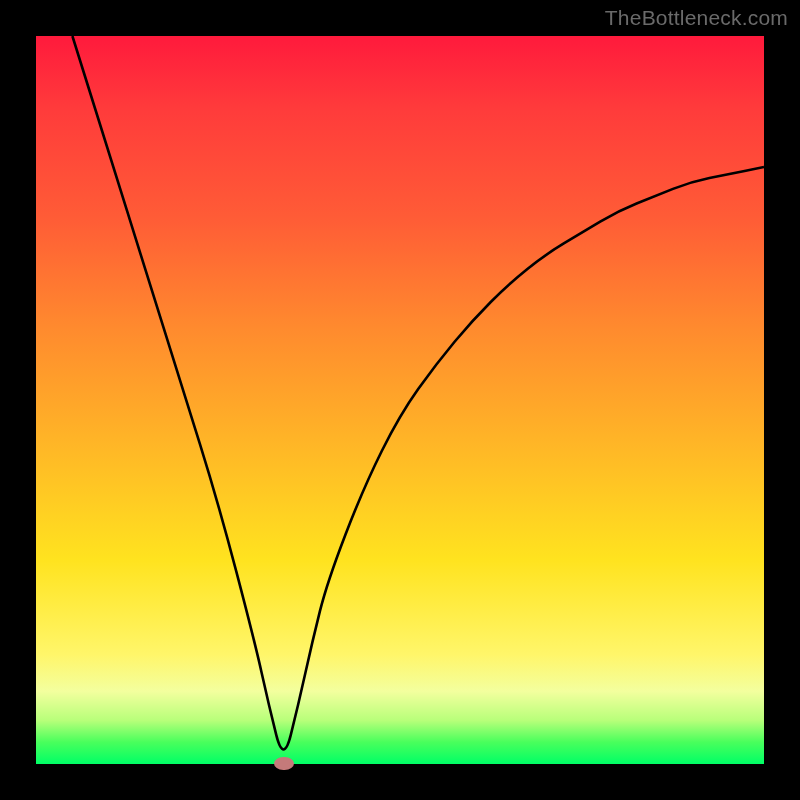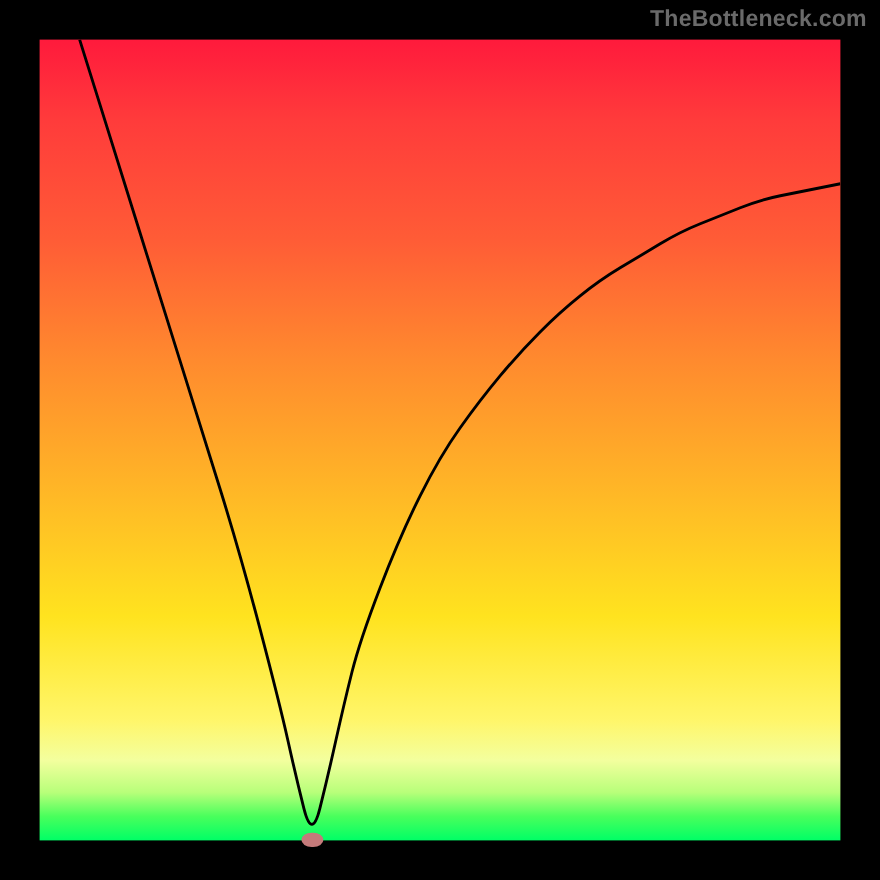--- a/index.html
+++ b/index.html
@@ -40,21 +40,21 @@
       #49ff5c 97%,
       #00ff66 100%
     );
   }
   .watermark {
     position: absolute;
     top: 6px;
     right: 12px;
     color: #6a6a6a;
     font-size: 21px;
-    font-weight: 700;
+    font-weight: 400;
     letter-spacing: 0.2px;
   }
   svg.curve {
     position: absolute;
     left: 0;
     top: 0;
     width: 728px;
     height: 728px;
   }
   .minimum-dot {

